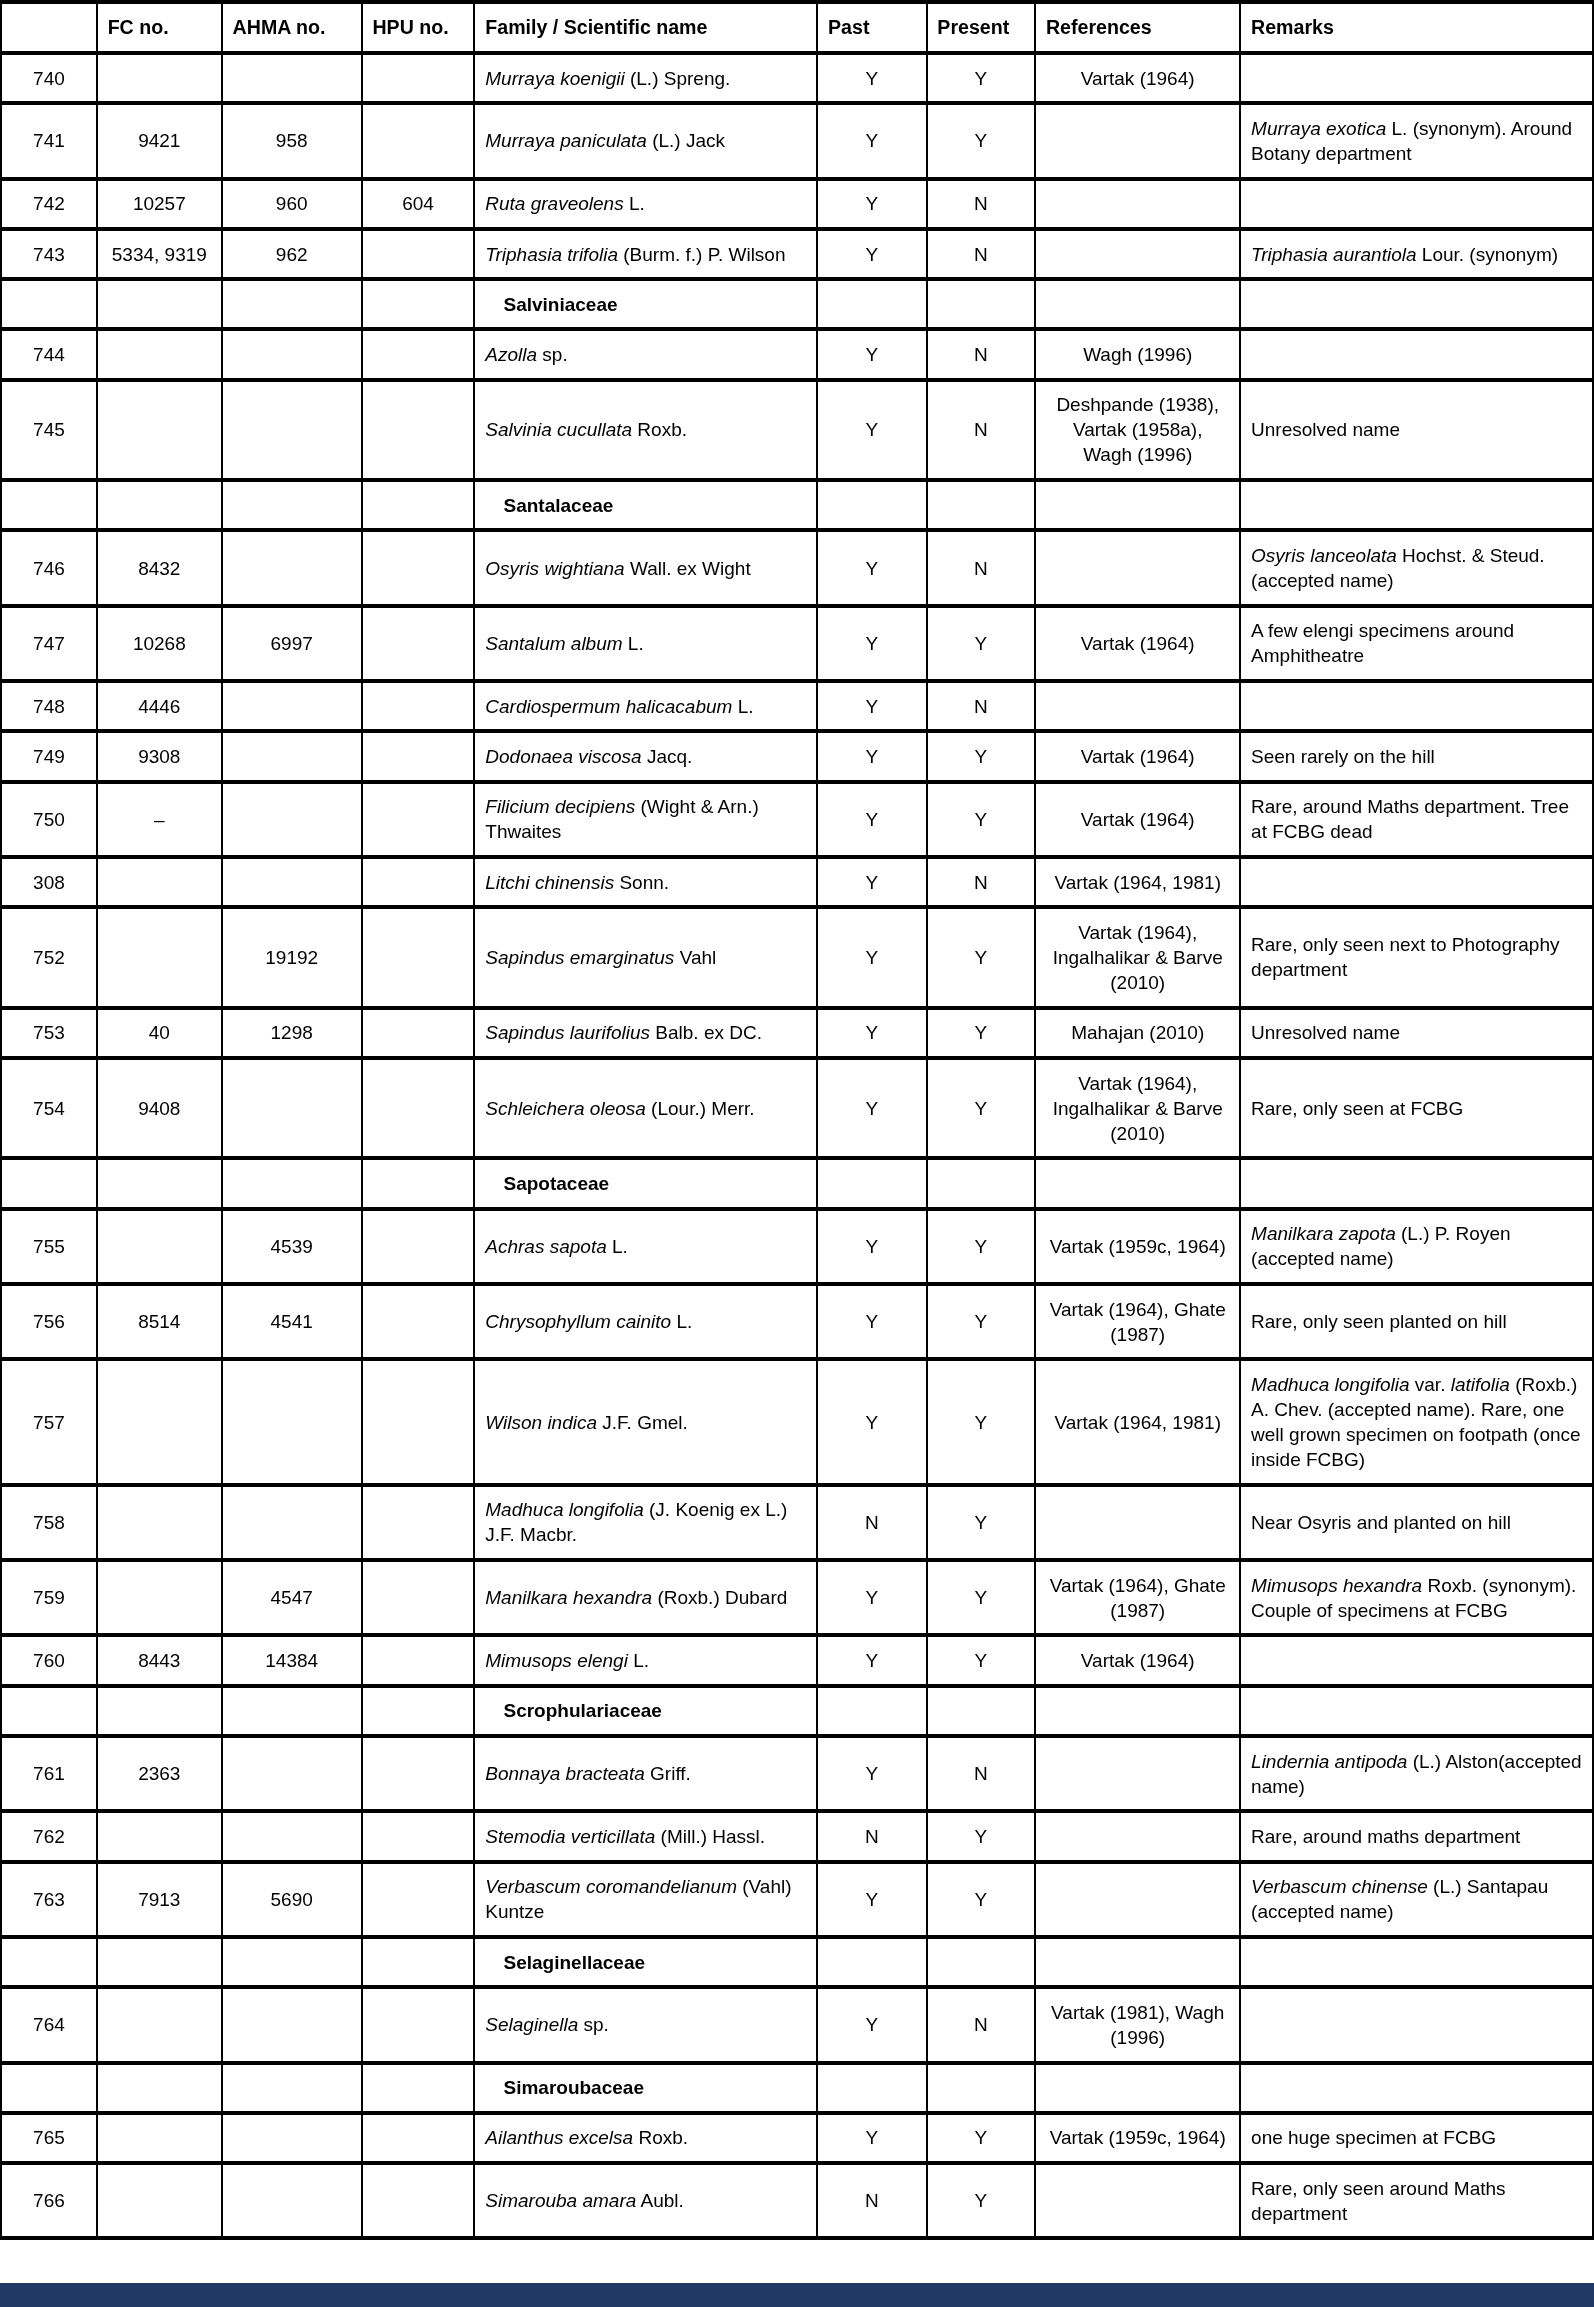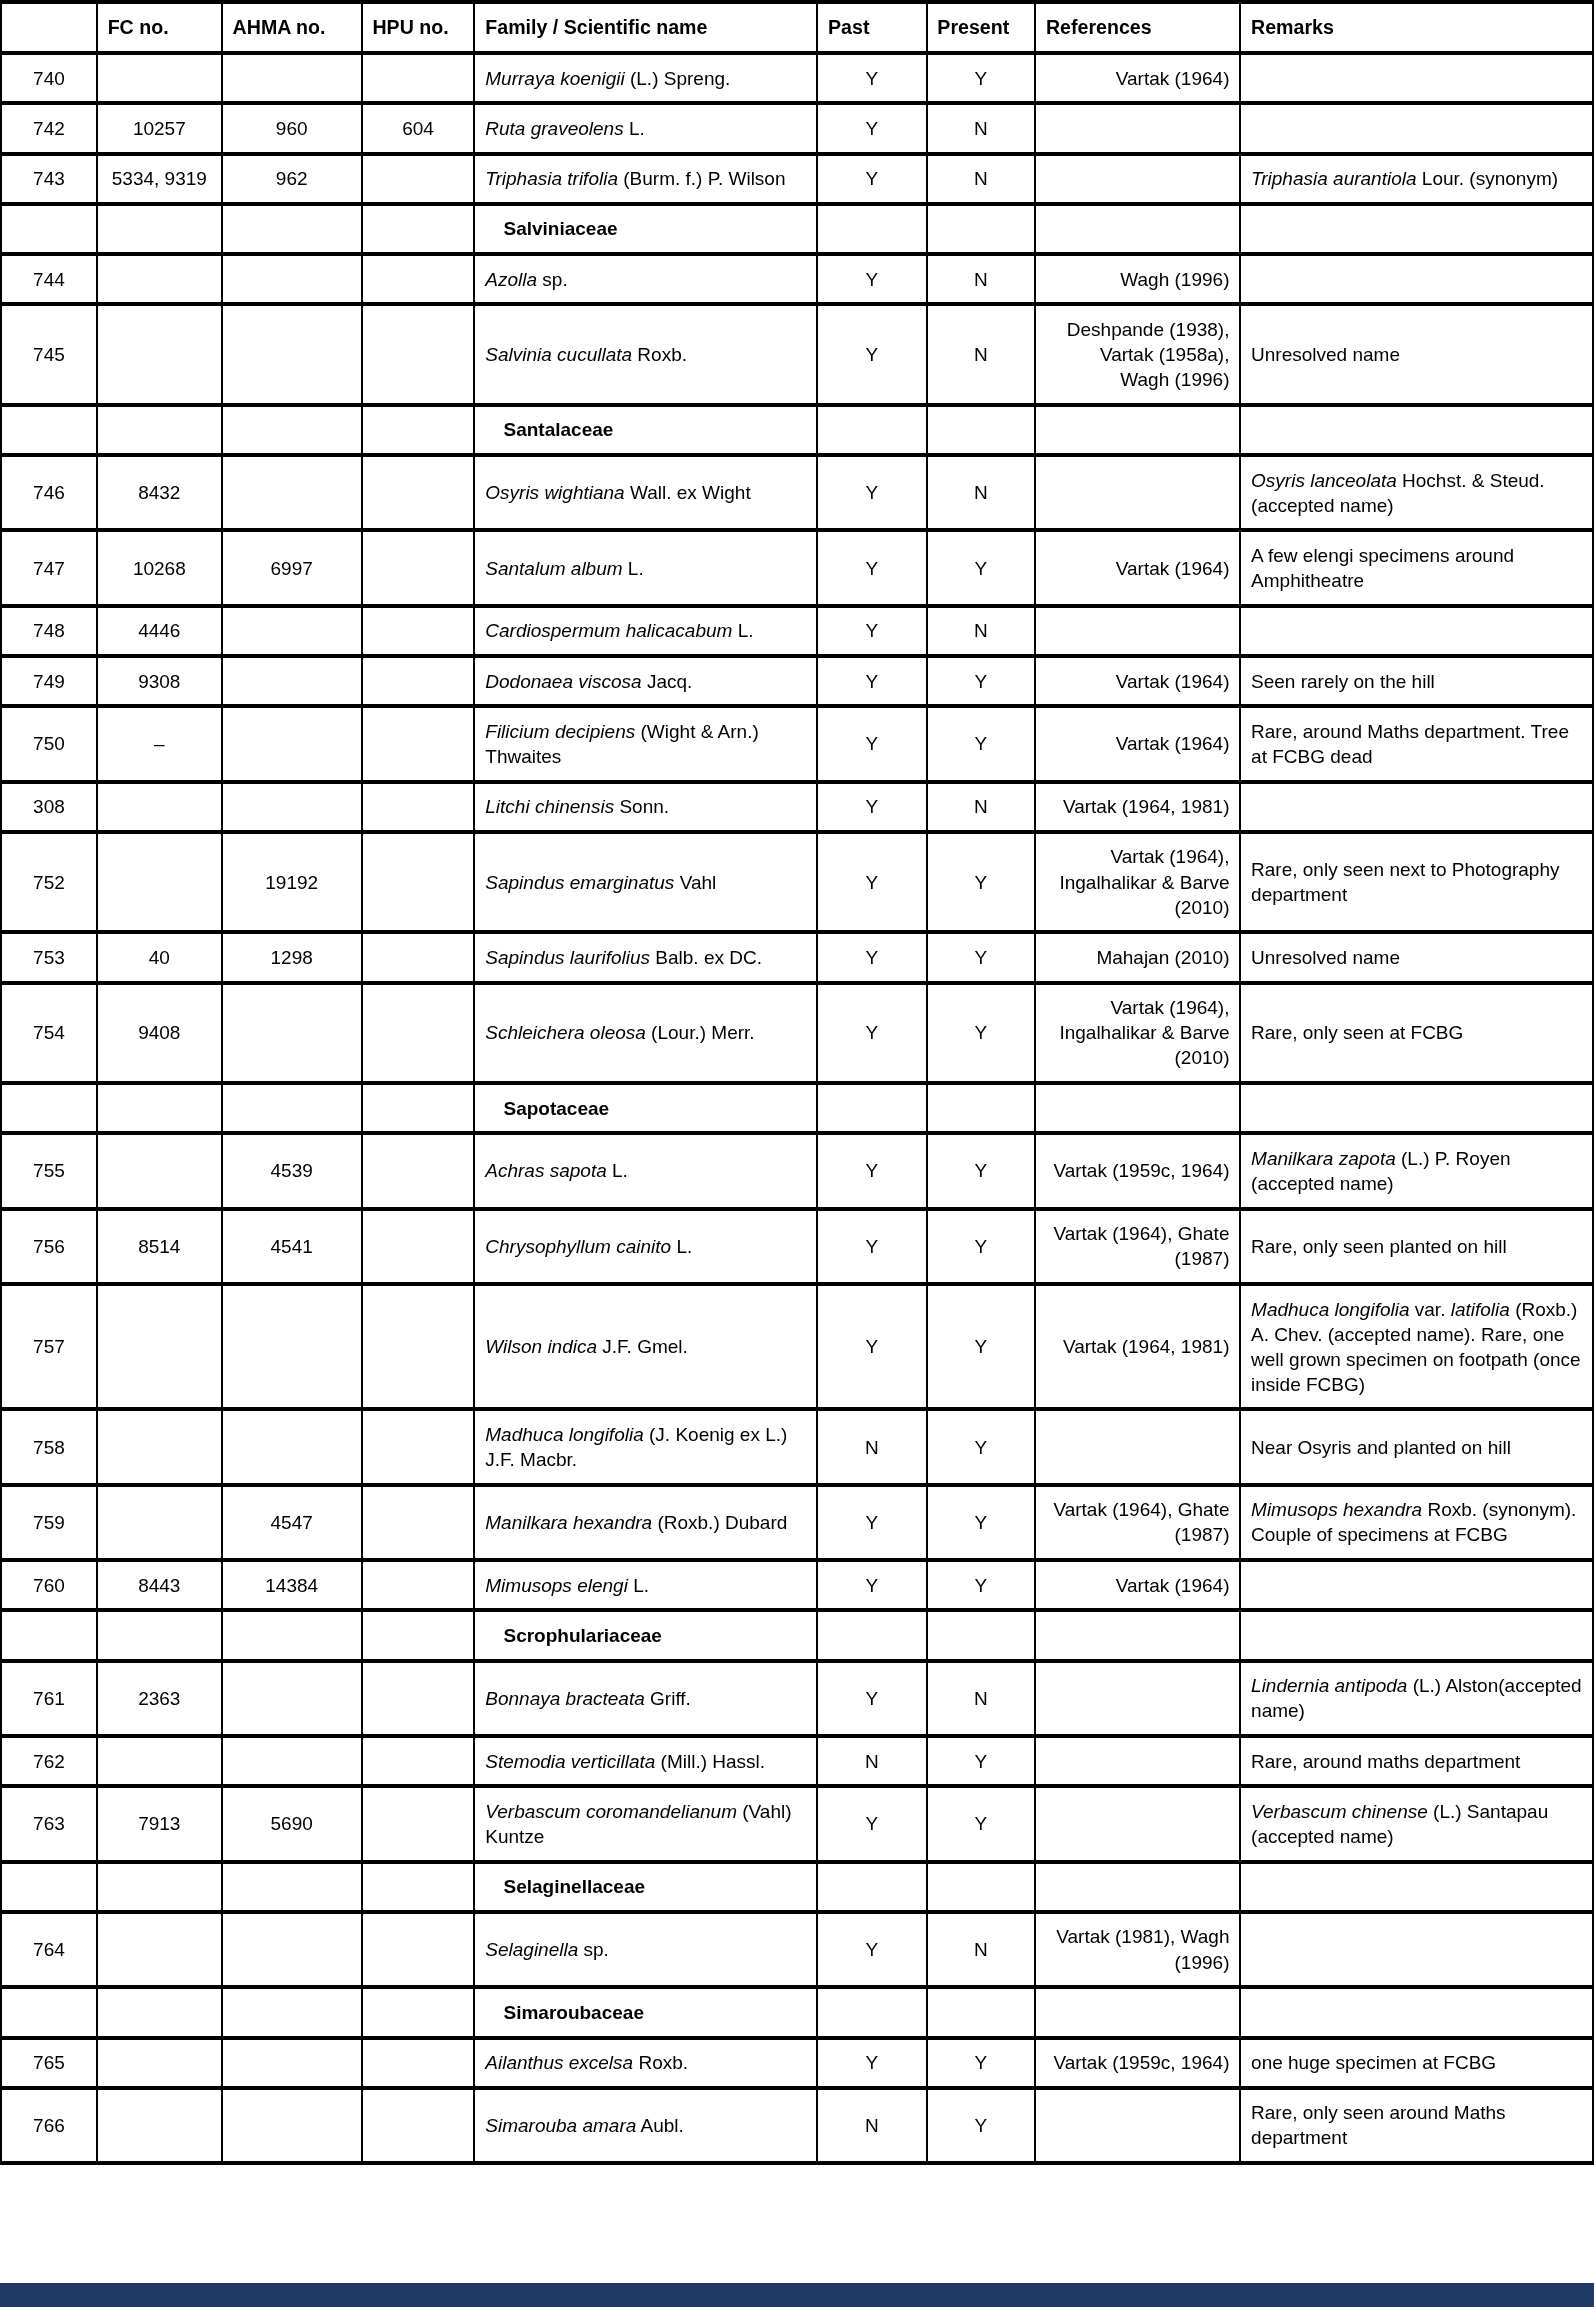--- a/index.html
+++ b/index.html
@@ -32,21 +32,21 @@
     text-align:left;
     font-size:19.6px;
   }
   .c-no{width:5.4%;text-align:center;}
   .c-fc{width:7.45%;text-align:center;}
   .c-ahma{width:8.5%;text-align:center;}
   .c-hpu{width:6.6%;text-align:center;}
   .c-name{width:22.8%;text-align:left;}
   .c-past{width:6.35%;text-align:center;}
   .c-present{width:6.3%;text-align:center;}
-  .c-refs{width:13.1%;text-align:right;}
+  .c-refs{width:13.1%;text-align:center;}
   .c-remarks{width:23.5%;text-align:left;}
   th.c-fc, th.c-ahma, th.c-hpu, th.c-past, th.c-present{text-align:center;}
   tr.family-row td{font-weight:bold;}
   tr.family-row td.c-name{font-style:normal;padding-left:28px;}
   .bottom-bar{
     position:absolute;
     left:0;bottom:0;
     width:1594px;height:24.5px;
   }
 </style>
@@ -73,20 +73,31 @@
         <td class="c-fc"></td>
         <td class="c-ahma"></td>
         <td class="c-hpu"></td>
         <td class="c-name"><i>Murraya koenigii</i> (L.) Spreng.</td>
         <td class="c-past">Y</td>
         <td class="c-present">Y</td>
         <td class="c-refs">Vartak (1964)</td>
         <td class="c-remarks"></td>
       </tr>
       <tr>
+        <td class="c-no">741</td>
+        <td class="c-fc">9421</td>
+        <td class="c-ahma">958</td>
+        <td class="c-hpu"></td>
+        <td class="c-name"><i>Murraya paniculata</i> (L.) Jack</td>
+        <td class="c-past">Y</td>
+        <td class="c-present">Y</td>
+        <td class="c-refs"></td>
+        <td class="c-remarks"><i>Murraya exotica</i> L. (synonym). Around Botany department</td>
+      </tr>
+      <tr>
         <td class="c-no">742</td>
         <td class="c-fc">10257</td>
         <td class="c-ahma">960</td>
         <td class="c-hpu">604</td>
         <td class="c-name"><i>Ruta graveolens</i> L.</td>
         <td class="c-past">Y</td>
         <td class="c-present">N</td>
         <td class="c-refs"></td>
         <td class="c-remarks"></td>
       </tr>

